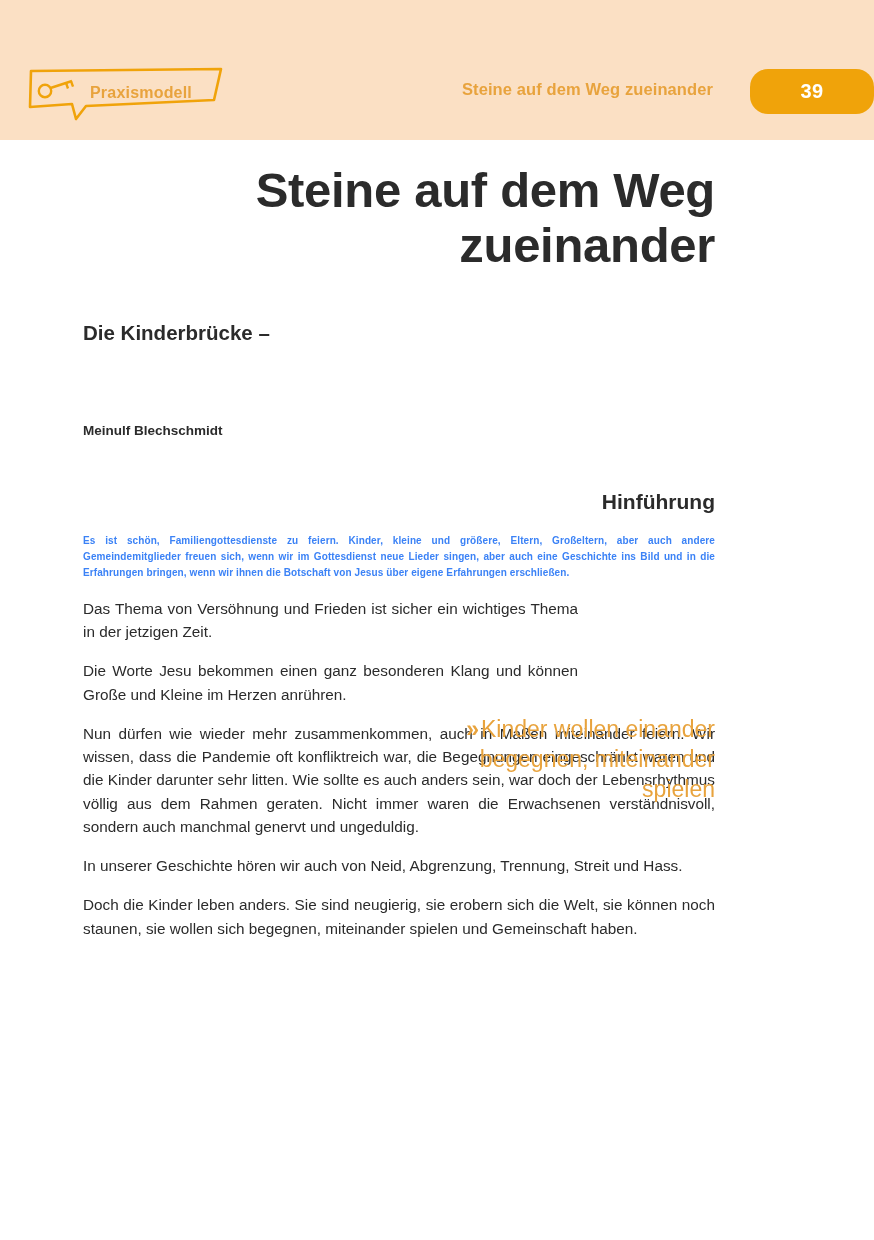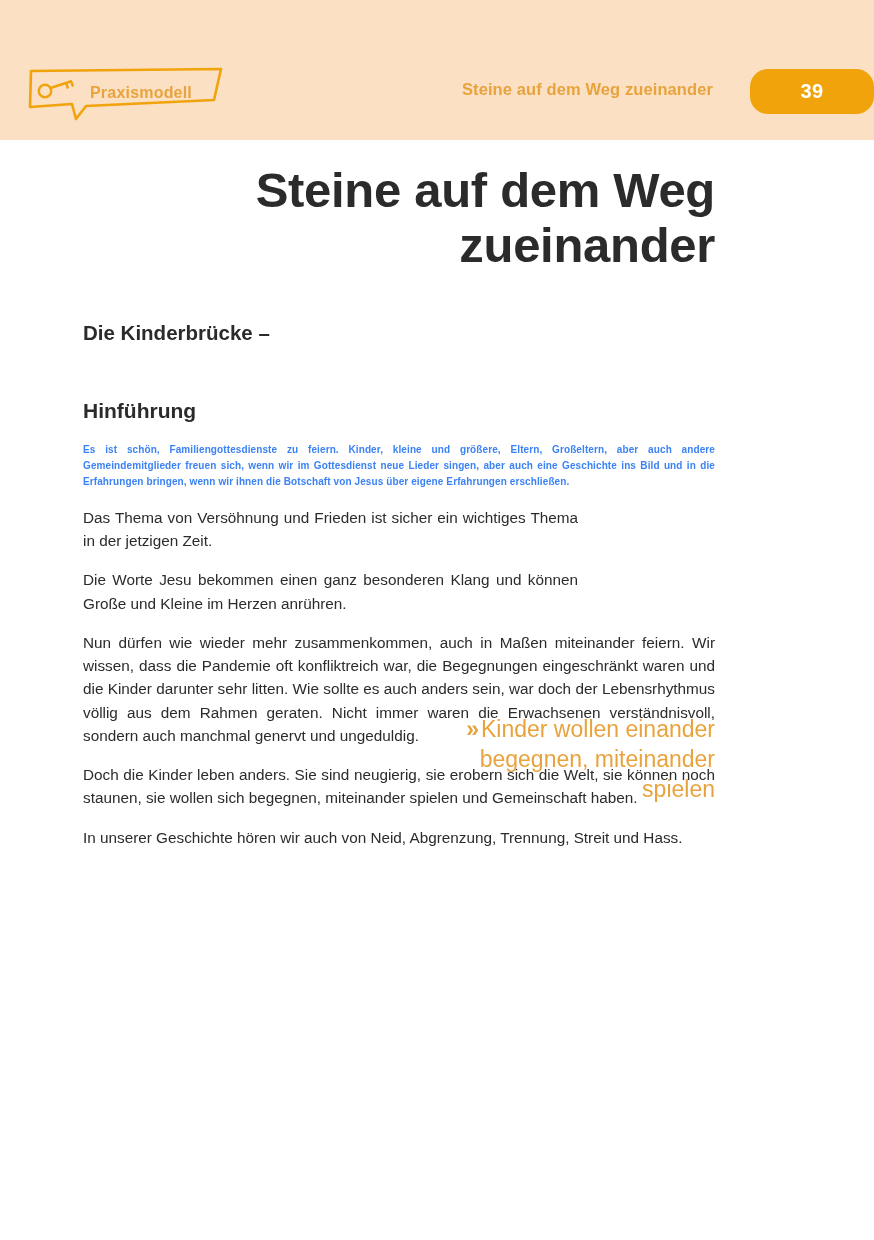--- a/index.html
+++ b/index.html
@@ -98,21 +98,21 @@
     margin-top: 76px;
     color: #2b2b2b;
     font-size: 13.5px;
     font-weight: bold;
   }
   .section-heading {
     margin-top: 52px;
     color: #2b2b2b;
     font-size: 21px;
     font-weight: bold;
-    text-align: left;
+    text-align: right;
   }
   .lead {
     margin-top: 19px;
     color: #3b82f6;
     font-size: 10px;
     font-weight: bold;
     line-height: 1.58;
     text-align: justify;
     letter-spacing: 0.1px;
   }
@@ -166,28 +166,29 @@
 <div class="header-number-box">39</div>
 
 <div class="content">
 
   <h1 class="doc-title">Steine auf dem Weg zueinander</h1>
 
   <div class="doc-subtitle">
     <div>Die Kinderbrücke –</div>
   </div>
 
+  <div class="author">Meinulf Blechschmidt</div>
 
   <div class="section-heading">Hinführung</div>
 
   <div class="lead">Es ist schön, Familiengottesdienste zu feiern. Kinder, kleine und größere, Eltern, Großeltern, aber auch andere Gemeindemitglieder freuen sich, wenn wir im Gottesdienst neue Lieder singen, aber auch eine Geschichte ins Bild und in die Erfahrungen bringen, wenn wir ihnen die Botschaft von Jesus über eigene Erfahrungen erschließen.</div>
 
   <p class="body-text wrap-col">Das Thema von Versöhnung und Frieden ist sicher ein wichtiges Thema in der jetzigen Zeit.</p>
   <p class="body-text wrap-col">Die Worte Jesu bekommen einen ganz besonderen Klang und können Große und Kleine im Herzen anrühren.</p>
   <p class="body-text">Nun dürfen wie wieder mehr zusammenkommen, auch in Maßen miteinander feiern. Wir wissen, dass die Pandemie oft konfliktreich war, die Begegnungen eingeschränkt waren und die Kinder darunter sehr litten. Wie sollte es auch anders sein, war doch der Lebensrhythmus völlig aus dem Rahmen geraten. Nicht immer waren die Erwachsenen verständnisvoll, sondern auch manchmal genervt und ungeduldig.</p>
+  <p class="body-text">In unserer Geschichte hören wir auch von Neid, Abgrenzung, Trennung, Streit und Hass.</p>
   <p class="body-text">Doch die Kinder leben anders. Sie sind neugierig, sie erobern sich die Welt, sie können noch staunen, sie wollen sich begegnen, miteinander spielen und Gemeinschaft haben.</p>
-  <p class="body-text">In unserer Geschichte hören wir auch von Neid, Abgrenzung, Trennung, Streit und Hass.</p>
 
   <div class="pullquote">
     <span class="marks">»</span><span>Kinder wollen einander begegnen, miteinander spielen</span>
   </div>
 
 </div>
 
 </body></html>

